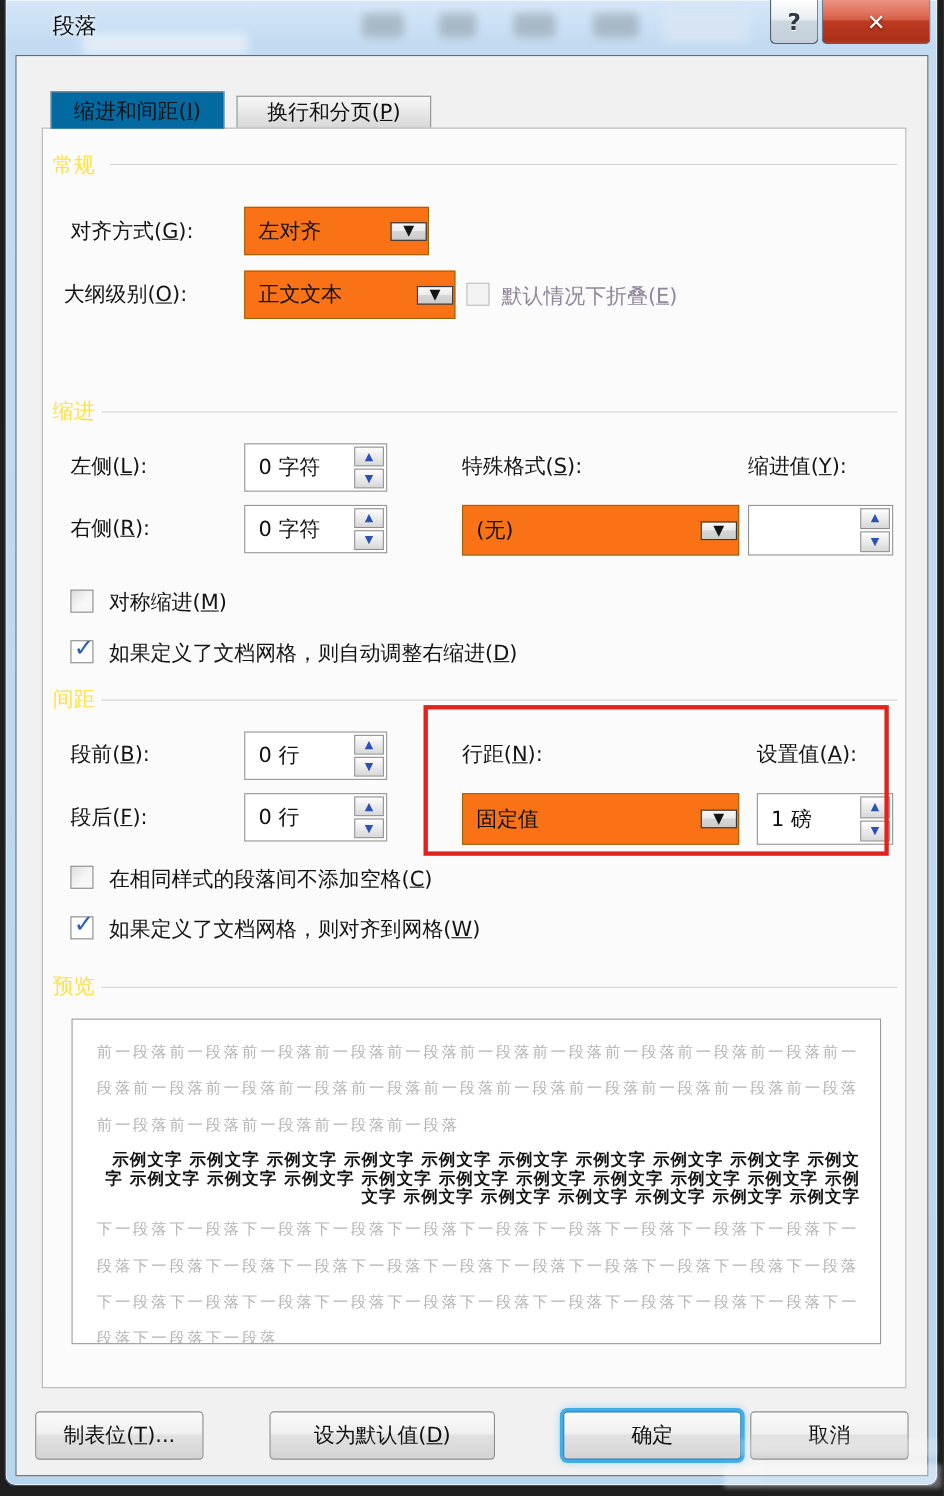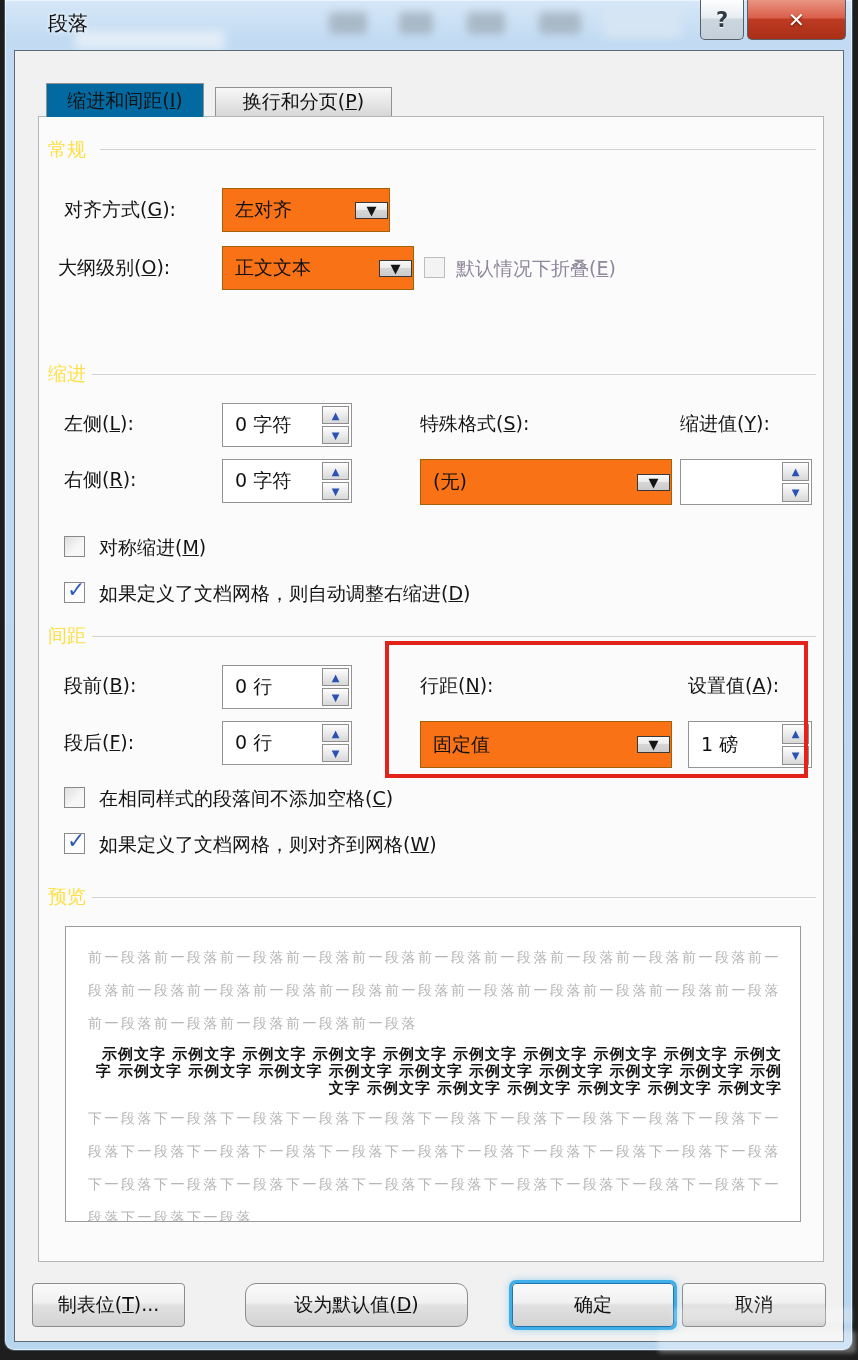--- a/index.html
+++ b/index.html
@@ -265,21 +265,21 @@
 
   <div class="preview-box">
     <div class="pv-gray">前一段落前一段落前一段落前一段落前一段落前一段落前一段落前一段落前一段落前一段落前一段落前一段落前一段落前一段落前一段落前一段落前一段落前一段落前一段落前一段落前一段落前一段落前一段落前一段落前一段落前一段落</div>
     <div class="pv-black">示例文字 示例文字 示例文字 示例文字 示例文字 示例文字 示例文字 示例文字 示例文字 示例文字 示例文字 示例文字 示例文字 示例文字 示例文字 示例文字 示例文字 示例文字 示例文字 示例文字 示例文字 示例文字 示例文字 示例文字 示例文字 示例文字</div>
     <div class="pv-gray second">下一段落下一段落下一段落下一段落下一段落下一段落下一段落下一段落下一段落下一段落下一段落下一段落下一段落下一段落下一段落下一段落下一段落下一段落下一段落下一段落下一段落下一段落下一段落下一段落下一段落下一段落下一段落下一段落下一段落下一段落下一段落下一段落下一段落下一段落</div>
   </div>
 
   <div class="btn" style="left:32px;top:1283px;width:153px;">
     <span>制表位(<u>T</u>)...</span>
   </div>
-  <div class="btn" style="left:245px;top:1283px;width:223px;border-radius:11px;">
+  <div class="btn" style="left:245px;top:1283px;width:205px;">
     <span>设为默认值(<u>D</u>)</span>
   </div>
   <div class="btn primary" style="left:512px;top:1283px;width:162px;">
     <span>确定</span>
   </div>
   <div class="btn" style="left:682px;top:1283px;width:144px;">
     <span>取消</span>
   </div>
 
   <div class="watermark" style="left:672px;top:1308px;width:180px;height:15px;opacity:.45;"></div>

